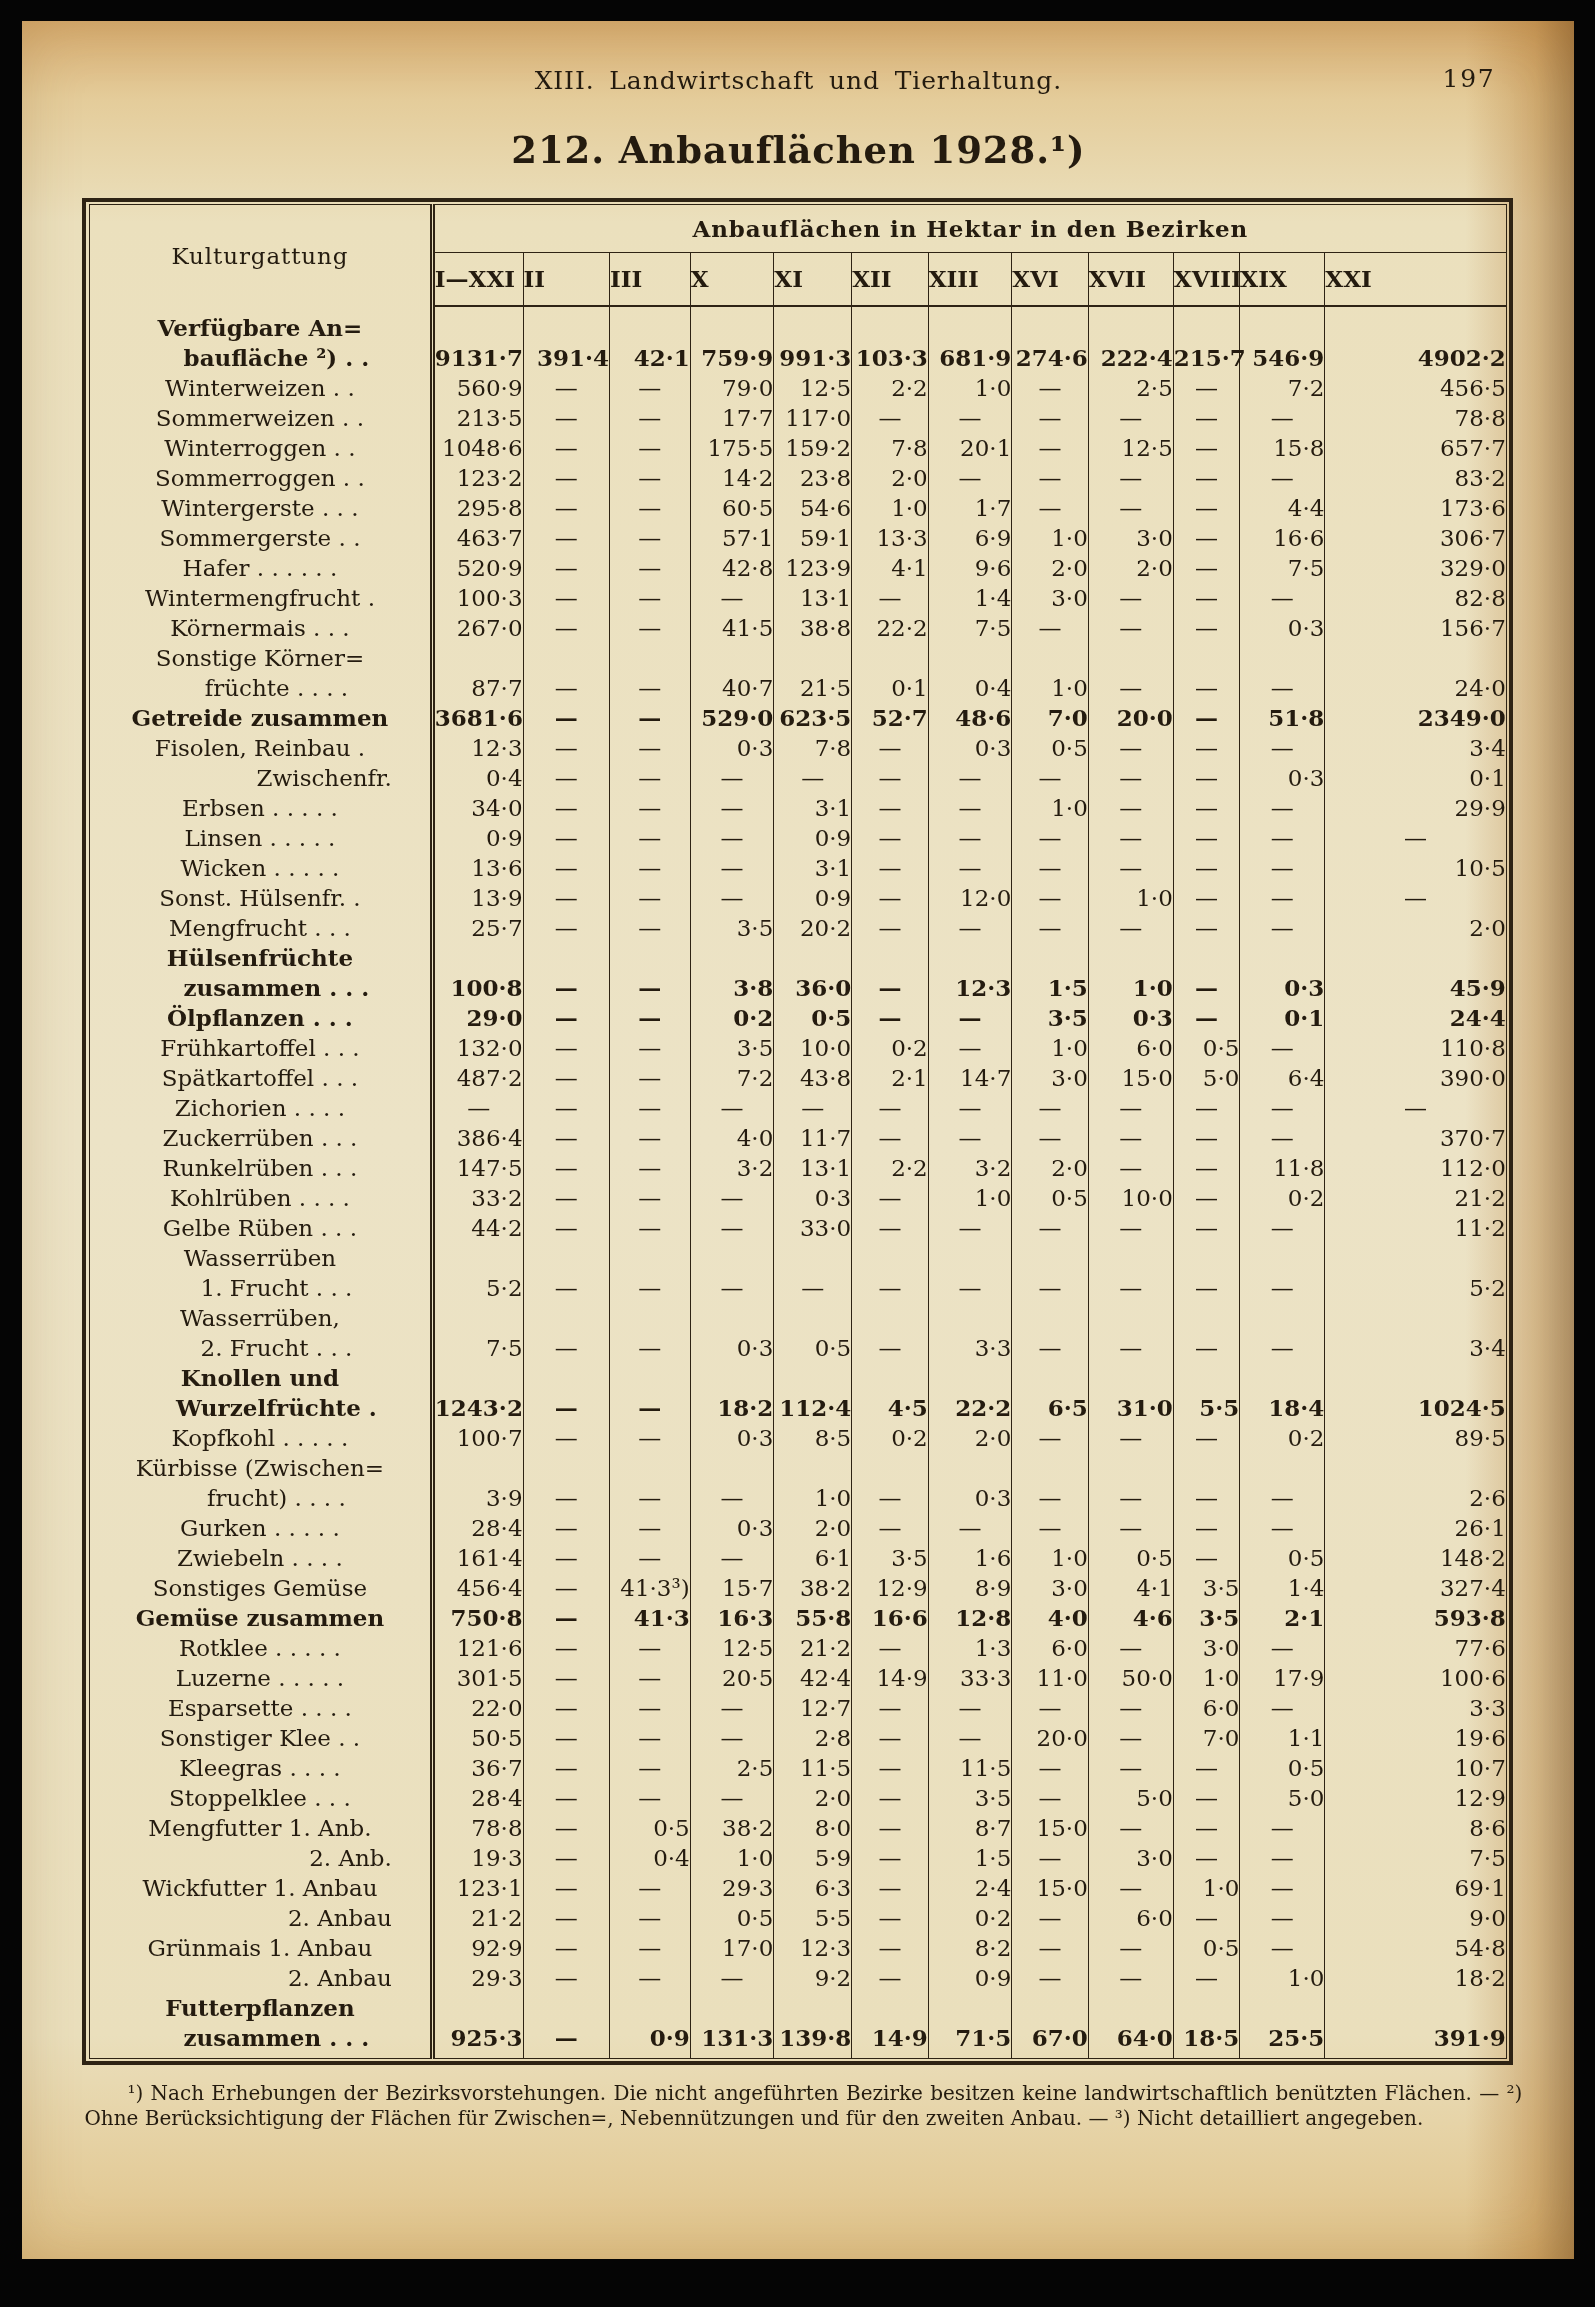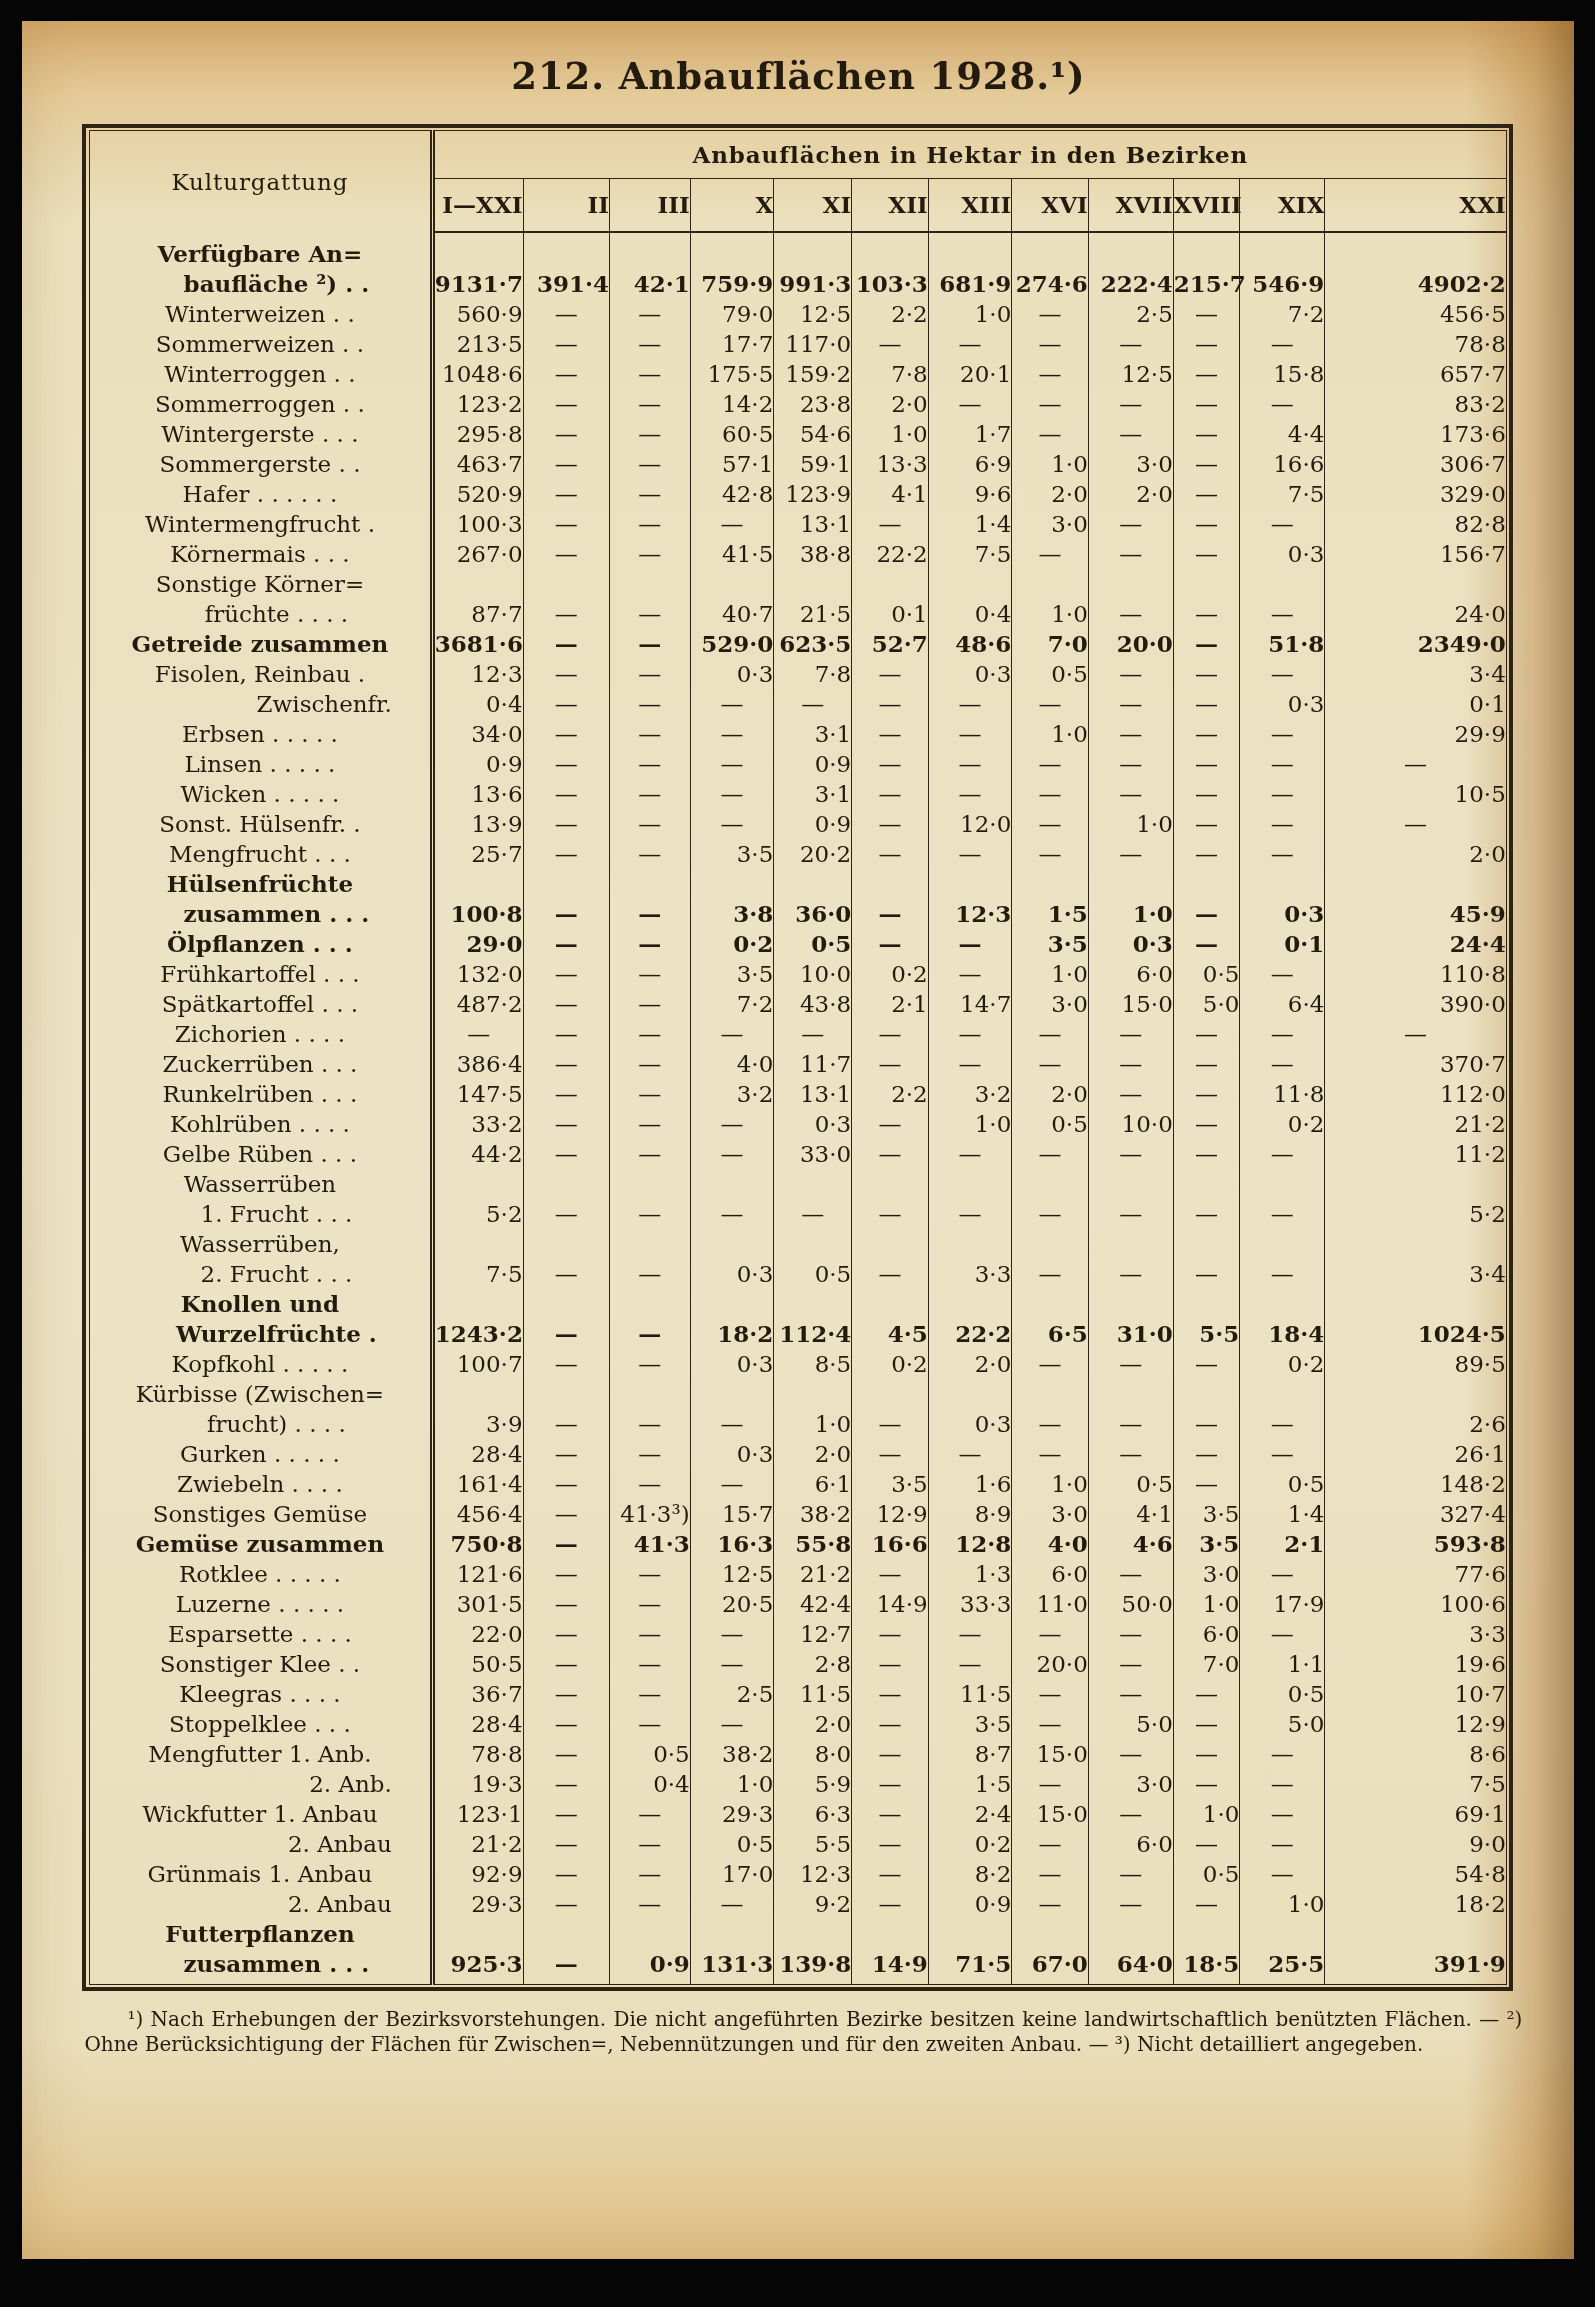--- a/index.html
+++ b/index.html
@@ -70,21 +70,21 @@
     letter-spacing:0.9px;
     border-left:5.2px double #2e2314;
     border-bottom:1.7px solid #2e2314;
     text-align:center;
     height:48px;
     vertical-align:middle;
   }
   tr.colrow th {
     font-weight:bold;
     font-size:23px;
-    text-align:right;
+    text-align:left;
     height:53px;
     vertical-align:middle;
     border-left:1.7px solid #2e2314;
     border-bottom:2.6px solid #2e2314;
   }
   tr.colrow th.c0 { border-left:5.2px double #2e2314; }
   td.label {
     text-align:center;
     padding-left:12px;
     vertical-align:bottom;
@@ -110,20 +110,24 @@
     line-height:25px;
     text-align:justify;
     text-indent:43px;
   }
 </style>
 </head>
 <body>
 
 <div class="paper">
 
+  <div class="running-header">
+    <span>XIII. Landwirtschaft und Tierhaltung.</span>
+    <span class="page-number">197</span>
+  </div>
 
   <div class="doc-title">212. Anbauflächen 1928.¹)</div>
 
   <div class="table-frame">
     <table class="data">
       <colgroup>
         <col style="width:24.2%">
         <col style="width:6.4%">
         <col style="width:6.1%">
         <col style="width:5.7%">

